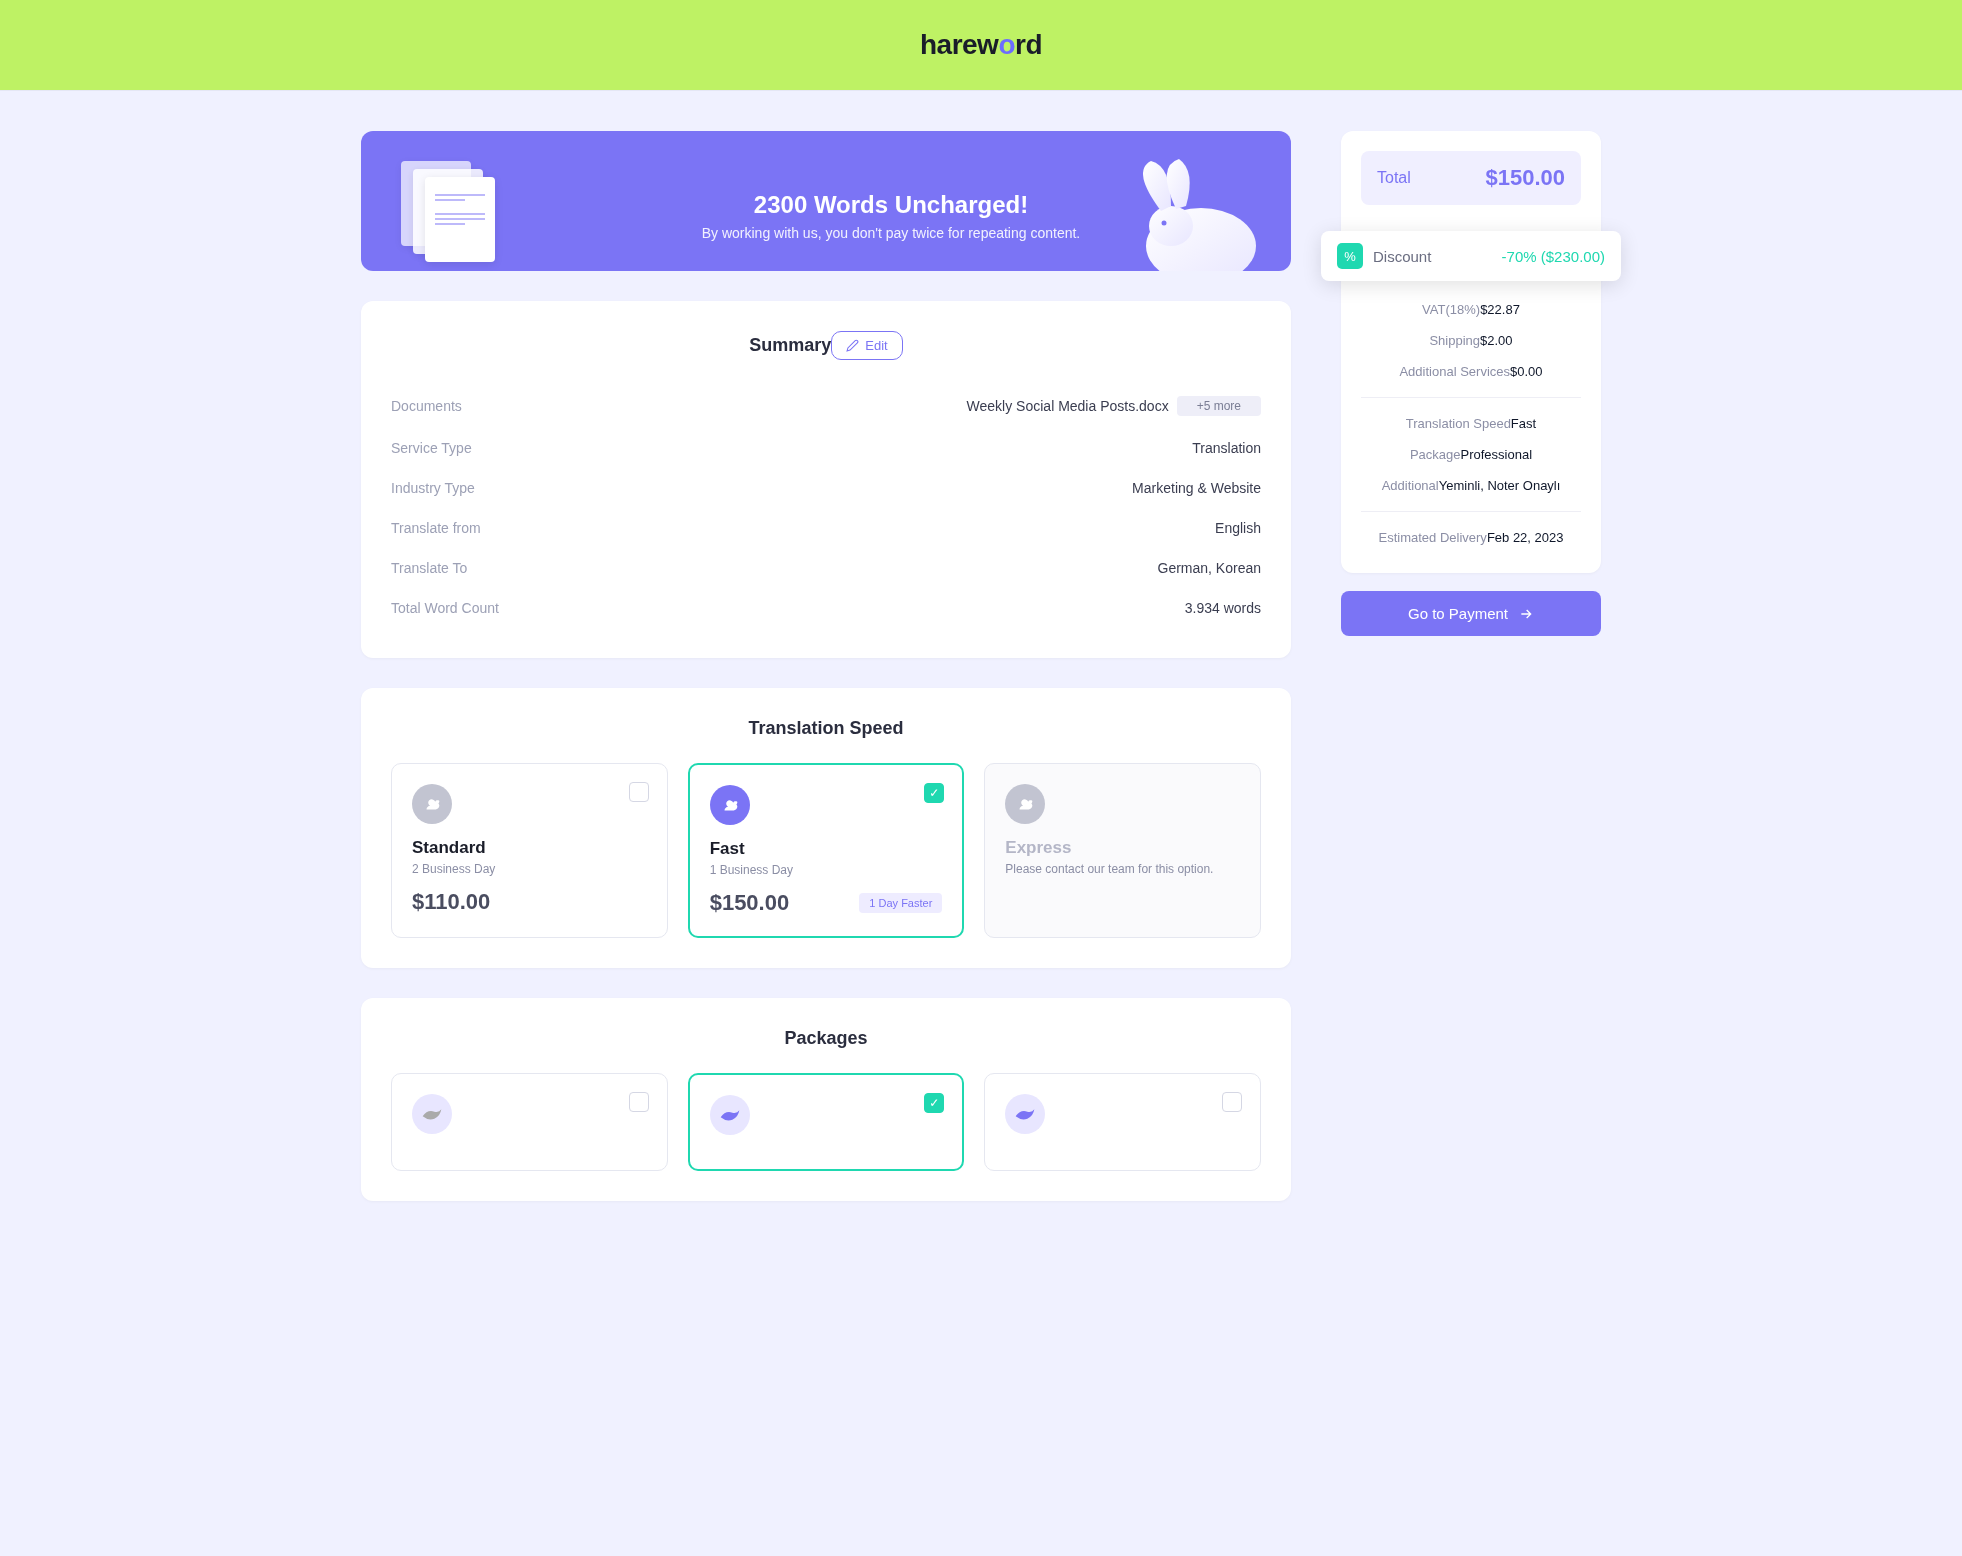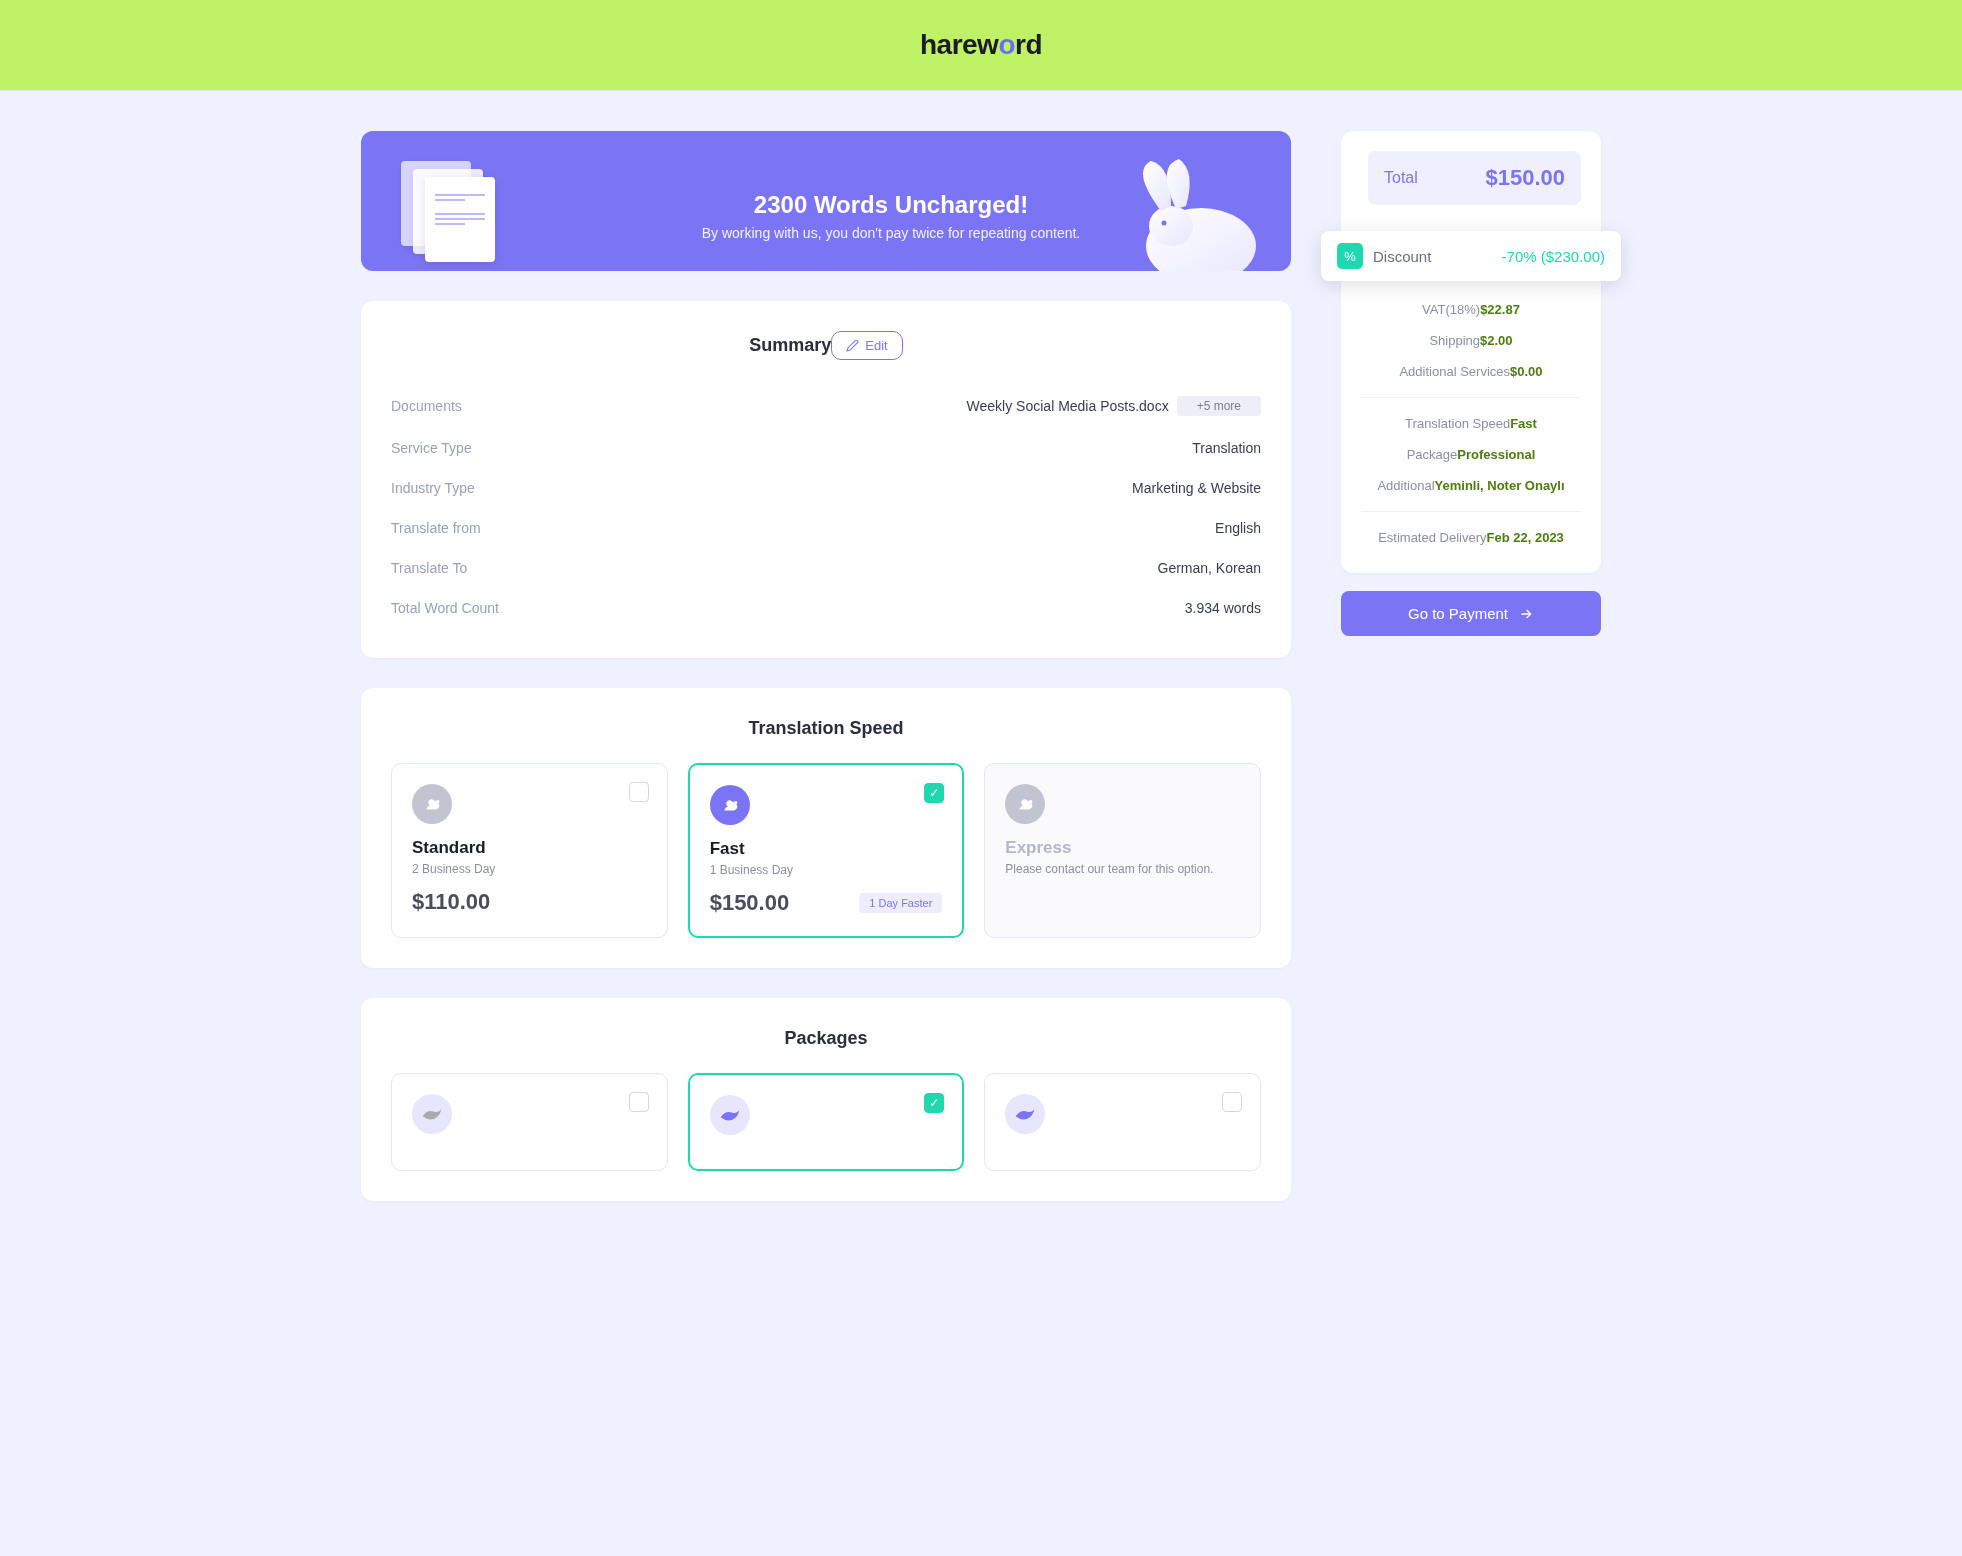--- a/index.html
+++ b/index.html
@@ -186,32 +186,31 @@
       position: relative;
     }
     .total-row {
       background: #f0efff;
       border-radius: 8px;
       padding: 14px 16px;
       display: flex;
       justify-content: space-between;
       align-items: center;
       margin-bottom: 18px;
-      margin-left: 7px;
     }
     .total-label { color: #7b74f5; font-size: 16px; font-weight: 500;}
     .total-value { color: #7b74f5; font-size: 22px; font-weight: 700;}
     .prow {
       display: flex;
       justify-content: center;
       padding: 8px 0;
       font-size: 13px;
     }
     .plabel { color: #8b8ea5; }
-    .pvalue { color: #4d7c0f; font-weight: 700;}
+    .pvalue { color: #0f172a; font-weight: 400;}
     .pvalue.right { text-align: right; }
     .divider { height: 1px; background: #eeeef5; margin: 10px 0;}
     .discount-float {
       position: absolute;
       left: -20px; right: -20px;
       top: 100px;
       background: #fff;
       border-radius: 8px;
       padding: 12px 16px;
       box-shadow: 0 4px 20px rgba(0,0,0,0.12);

